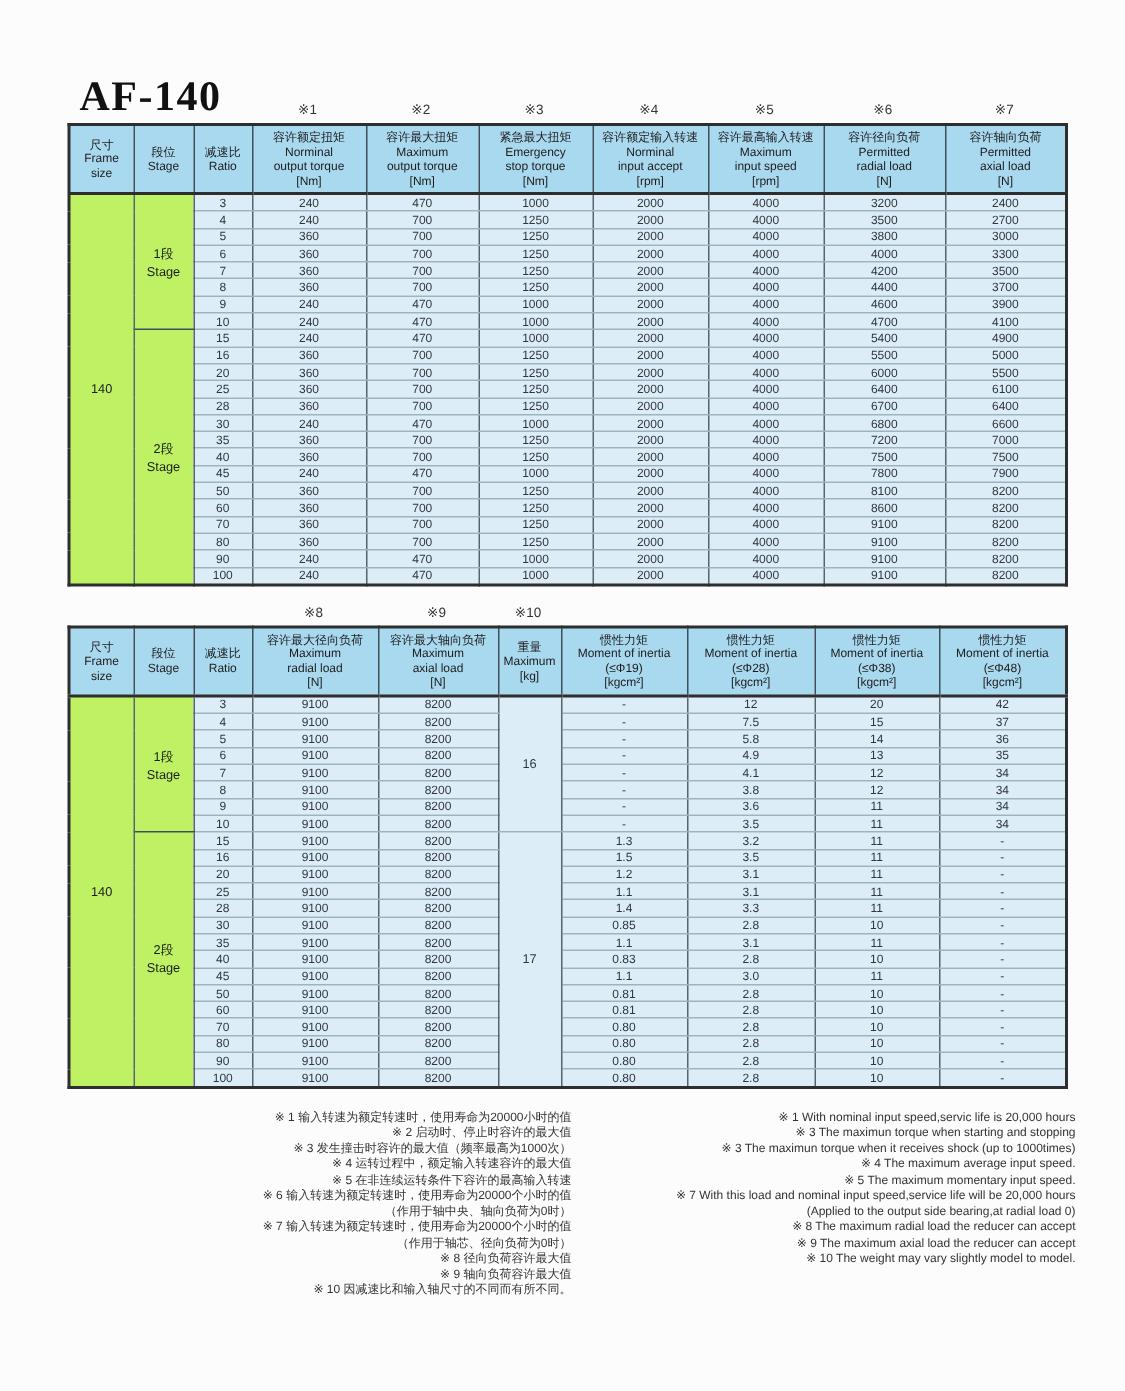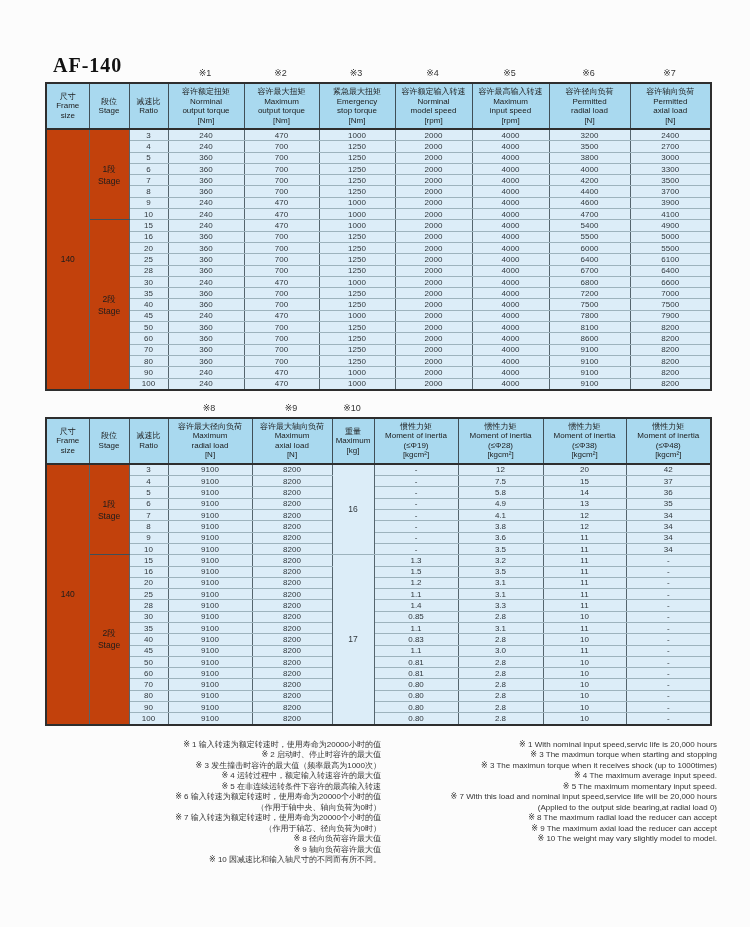--- a/index.html
+++ b/index.html
@@ -9,21 +9,21 @@
     font-family: "Liberation Sans", "DejaVu Sans", sans-serif;
     color: #222;
     position: relative;
     overflow: hidden;
   }
   .sheet { position: absolute; left: 45px; top: 52px; width: 665px; }
 
   .page-title {
     font-family: "Liberation Serif", "DejaVu Serif", serif;
     font-weight: bold;
-    font-size: 20px;
+    font-size: 28px;
     letter-spacing: 1px;
     color: #111;
     margin: 0 0 0 4px;
     height: 30px;
     line-height: 26px;
   }
   .block1-head { position: relative; height: 30px; }
   .block1-head .page-title { position: absolute; left: 4px; top: 0; }
   .marks-table {
     border-collapse: collapse; table-layout: fixed; width: 665px;
@@ -56,21 +56,21 @@
   table.spec td {
     text-align: center; vertical-align: middle;
     font-size: 8px; line-height: 9px;
     color: #30373c;
     height: 10.3px; padding: 0 1px;
     border-left: 1px solid #55656e; border-right: 1px solid #55656e;
     border-top: 1px solid #9db3bd; border-bottom: 1px solid #9db3bd;
     background: #dcedf8;
   }
   table.spec td.group {
-    background: #c2410c;
+    background: #bef264;
     white-space: pre-line;
     font-size: 8.5px; line-height: 12px;
     color: #1c1c1c;
     border-top: 1px solid #3f4f58; border-bottom: 1px solid #3f4f58;
   }
   table.spec td.weight { background: #dcedf8; font-size: 8.5px; }
 
   .footnotes {
     display: flex; margin-top: 14px; width: 672px;
   }
@@ -149,21 +149,21 @@
           <th>容许最大扭矩
 Maximum
 output torque
 [Nm]</th>
           <th>紧急最大扭矩
 Emergency
 stop torque
 [Nm]</th>
           <th>容许额定输入转速
 Norminal
-model speed
+input accept
 [rpm]</th>
           <th>容许最高输入转速
 Maximum
 input speed
 [rpm]</th>
           <th>容许径向负荷
 Permitted
 radial load
 [N]</th>
           <th>容许轴向负荷

